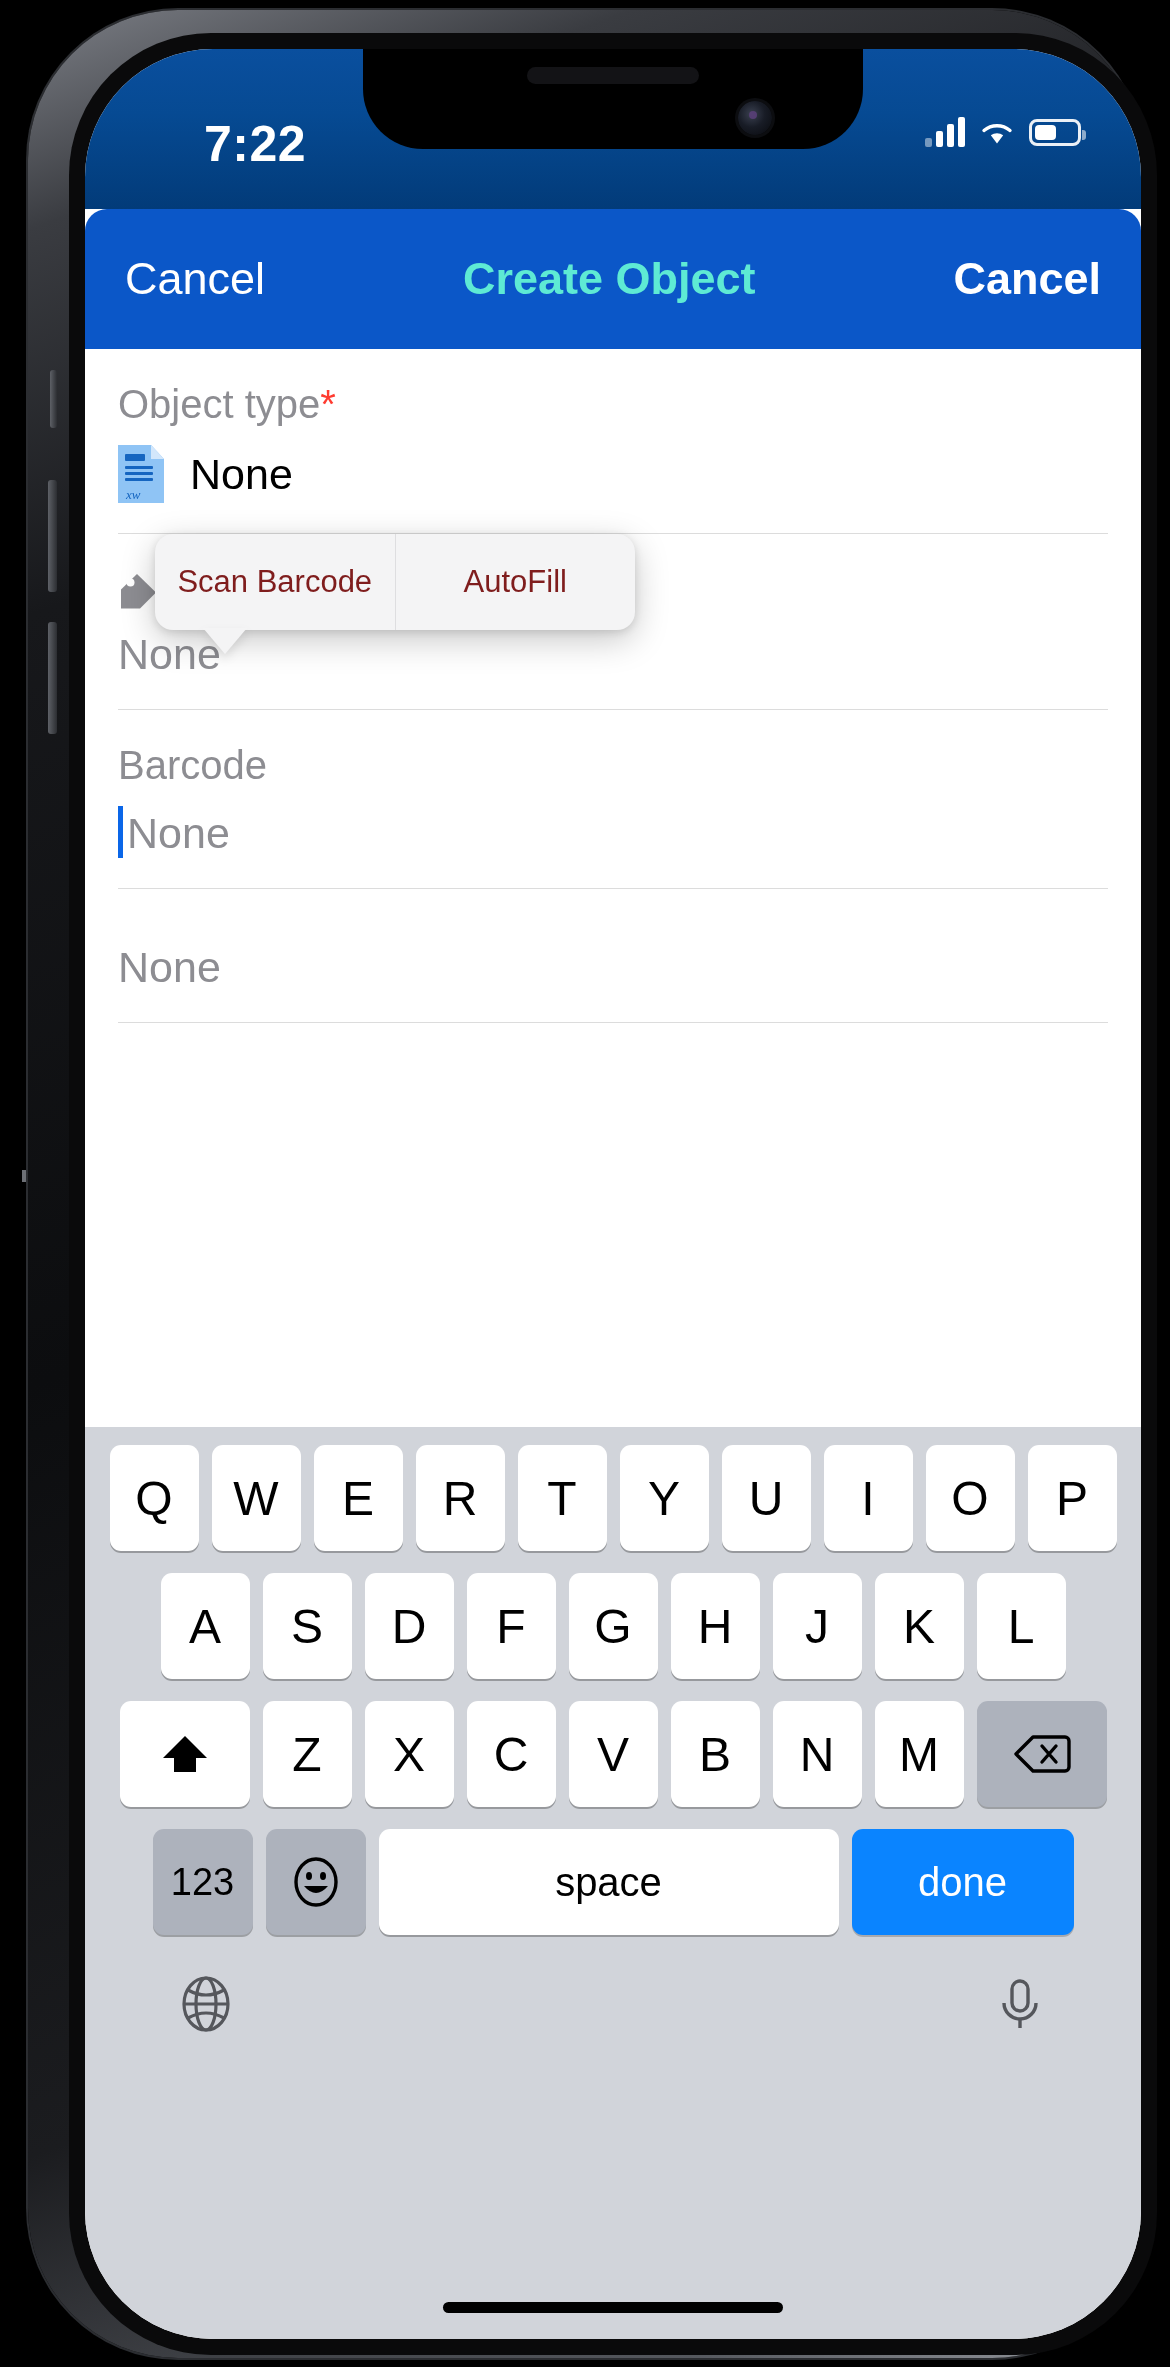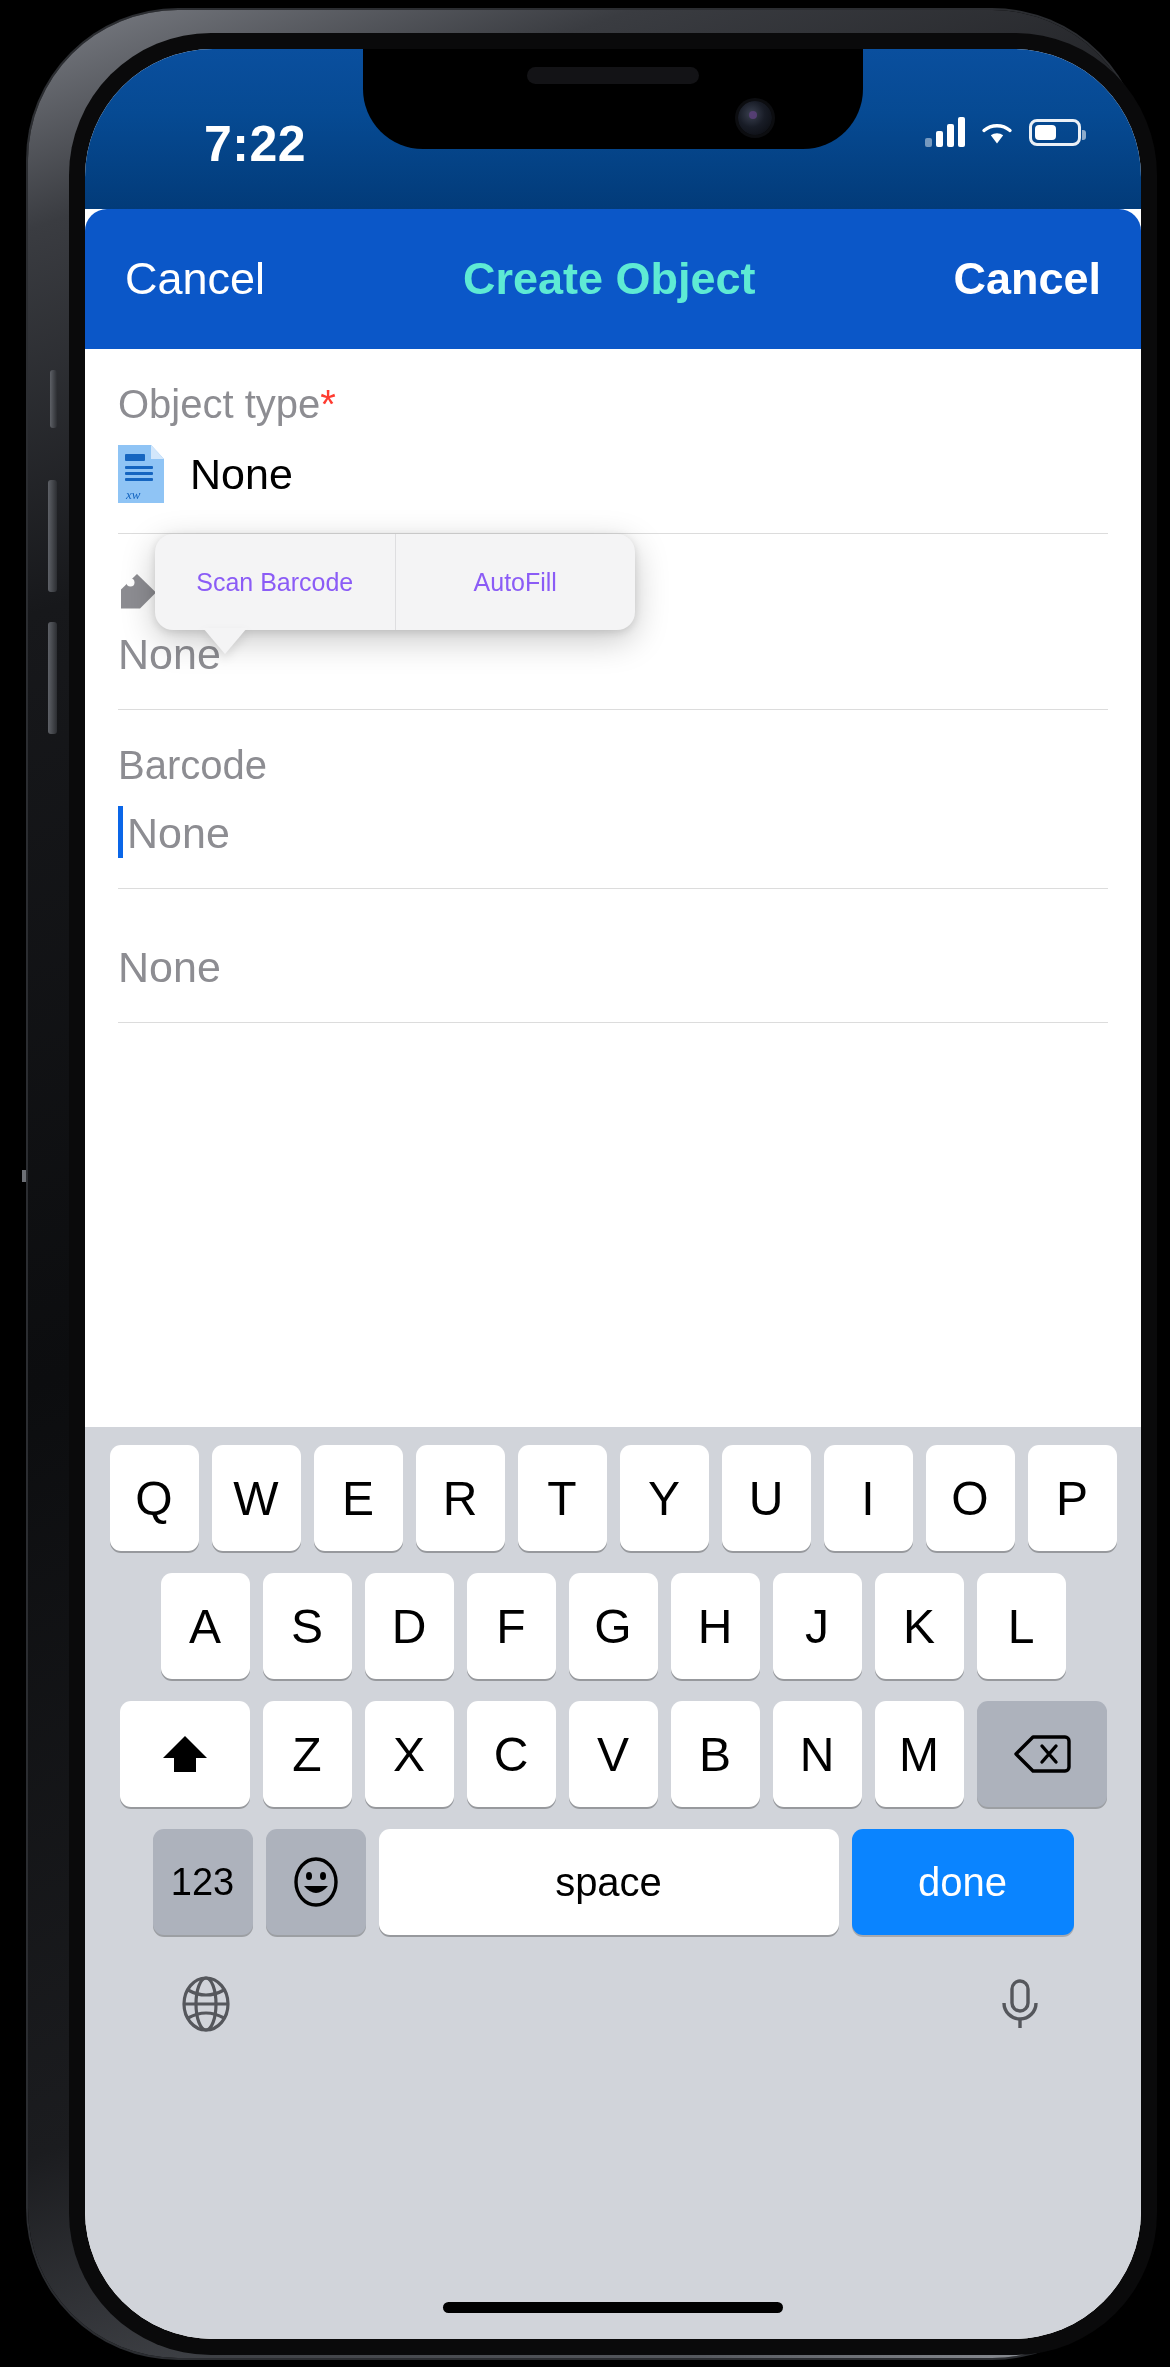--- a/index.html
+++ b/index.html
@@ -125,21 +125,21 @@
 
   
   .popup{
     position:absolute; left:70px; top:485px; width:480px; height:96px;
     background:#f4f4f5; border-radius:18px; display:flex;
     box-shadow:0 10px 34px rgba(0,0,0,.22), 0 2px 8px rgba(0,0,0,.12);
     z-index:40;
   }
   .popup-item{
     flex:1; display:flex; align-items:center; justify-content:center;
-    font-size:25px; color:#8b5cf6;
+    font-size:31px; color:#7f1d1d;
   }
   .popup-item + .popup-item{ border-left:1px solid #dedee0; }
   .popup-tail{
     position:absolute; left:118px; top:579px; width:0; height:0;
     border-left:22px solid transparent; border-right:22px solid transparent;
     border-top:26px solid #f4f4f5; z-index:41;
     filter:drop-shadow(0 5px 5px rgba(0,0,0,.10));
   }
 
   

